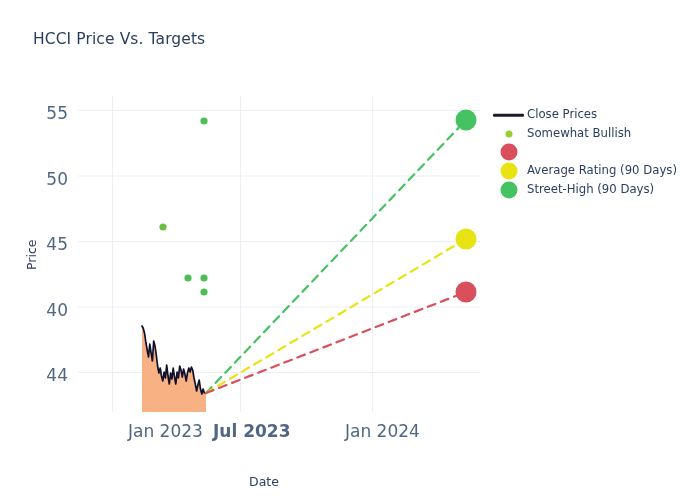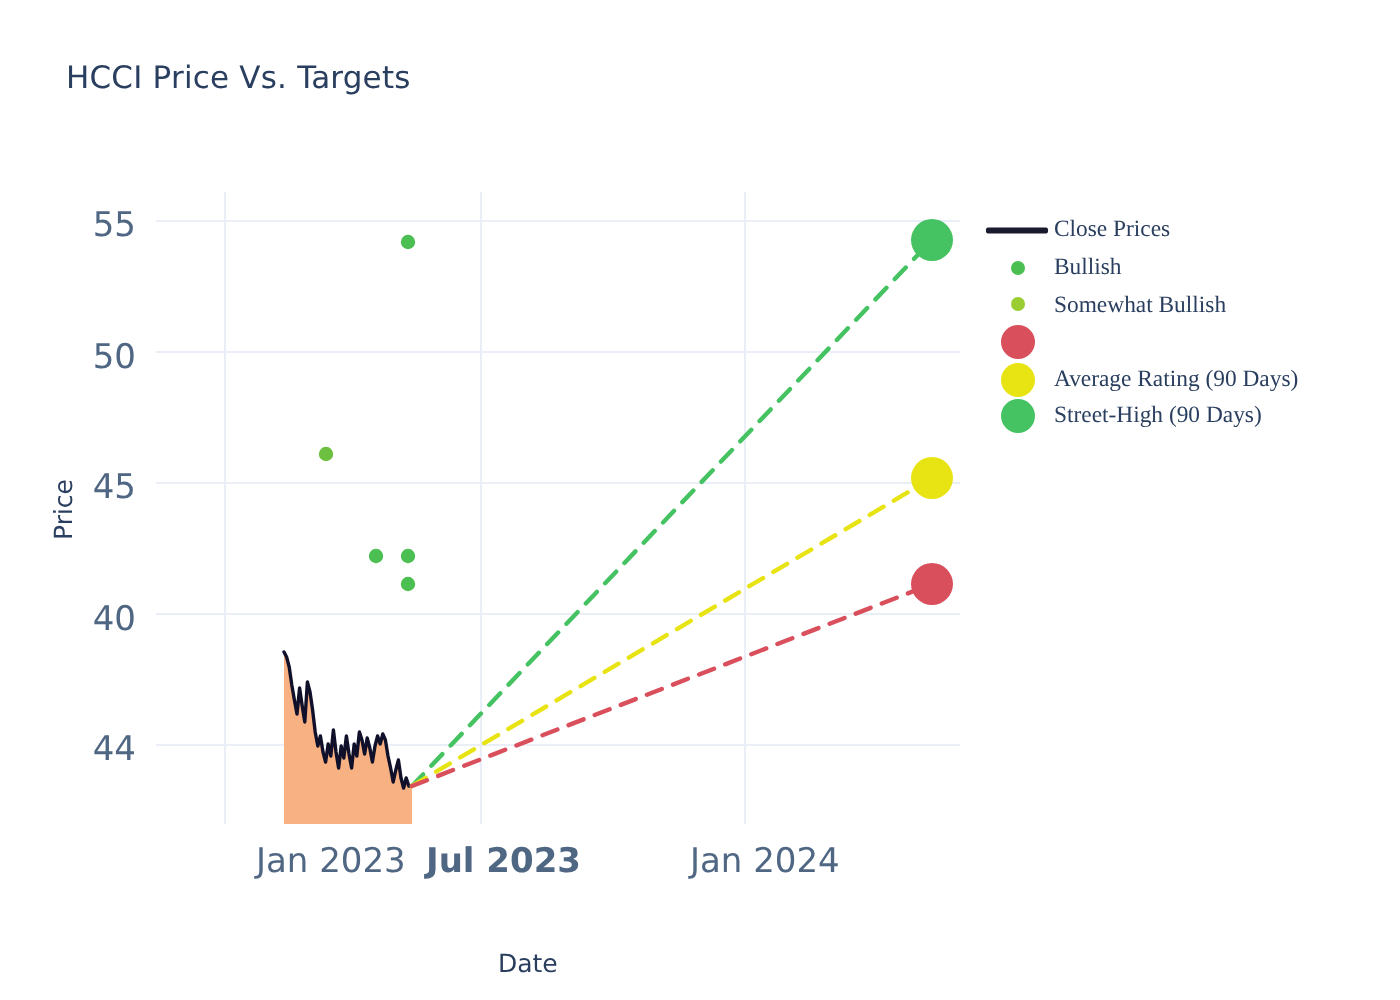--- a/index.html
+++ b/index.html
@@ -84,21 +84,20 @@
     height: 2.4px;
     transform: translateY(-50%);
     background: #1a1a2e;
     border-radius: 1px;
   }
   .legend-text {
     font-size: 11.7px;
     color: #2a3f5f;
     white-space: nowrap;
     line-height: 1;
-    font-family: Liberation Serif, serif;
   }
 </style>
 </head>
 <body>
 
 <div id="root">
 
   <div id="chart-title">HCCI Price Vs. Targets</div>
 
   <svg id="plot-svg" width="700" height="500">
@@ -150,26 +149,20 @@
 
   <div id="legend">
     <div class="legend-row">
       <span class="legend-marker">
           <span class="linebar"></span>
         </span>
       <span class="legend-text">Close Prices</span>
     </div>
     <div class="legend-row">
       <span class="legend-marker">
-          <span class="dot" style="width:7px;height:7px;background:#4bbf52;"></span>
-        </span>
-      <span class="legend-text">Bullish</span>
-    </div>
-    <div class="legend-row">
-      <span class="legend-marker">
           <span class="dot" style="width:7px;height:7px;background:#9acd32;"></span>
         </span>
       <span class="legend-text">Somewhat Bullish</span>
     </div>
     <div class="legend-row">
       <span class="legend-marker">
           <span class="dot" style="width:17px;height:17px;background:#d94f5c;"></span>
         </span>
     </div>
     <div class="legend-row">

